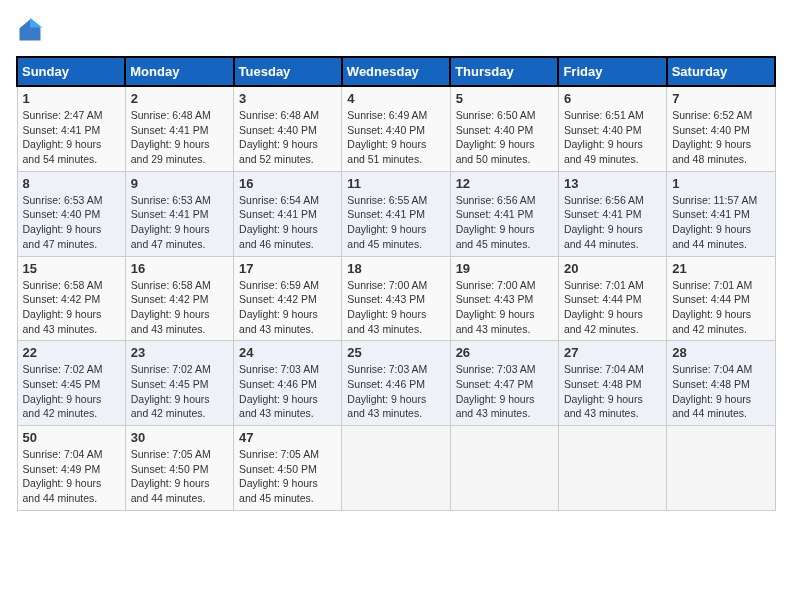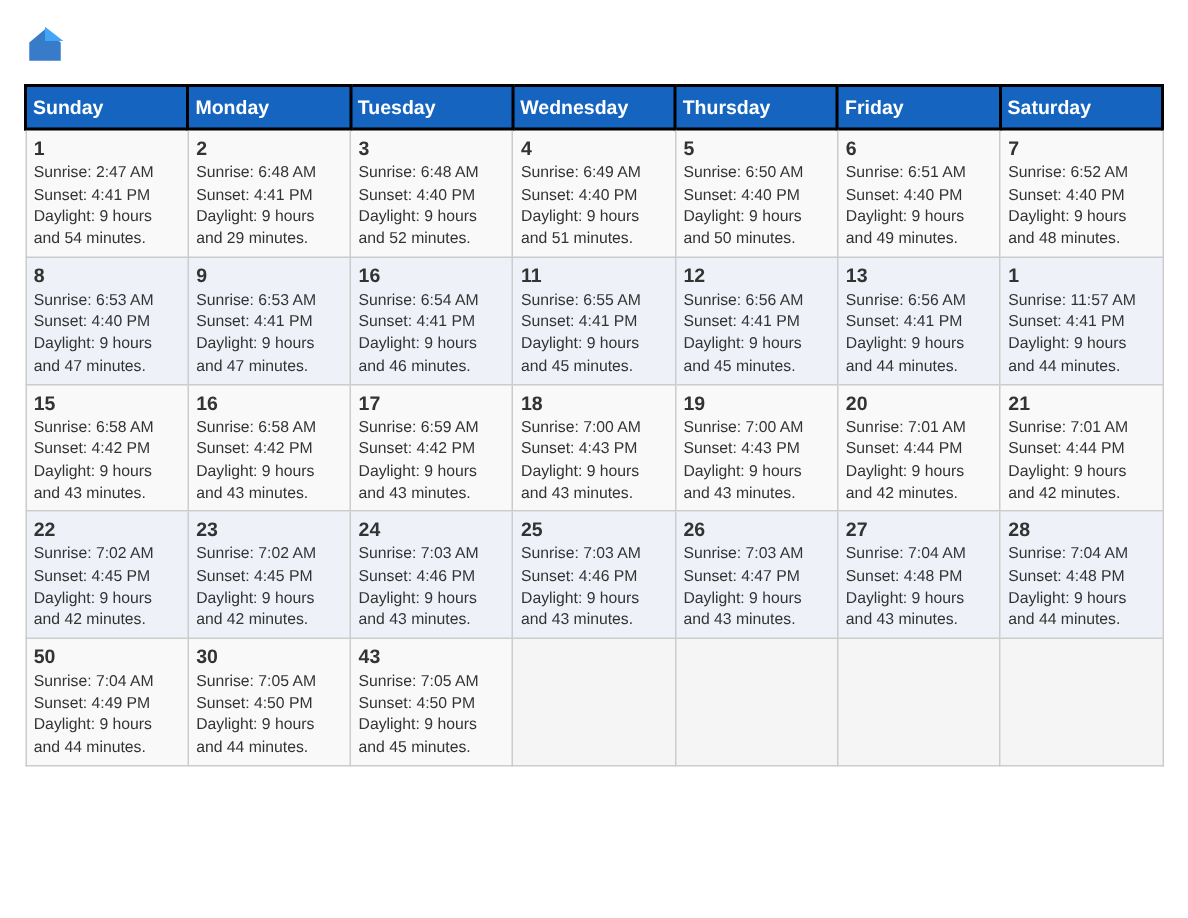--- a/index.html
+++ b/index.html
@@ -371,21 +371,21 @@
       </td>
         <td>
         <span class="day-number">30</span>
         <div class="cell-content">
           <span>Sunrise: 7:05 AM</span><br>
           <span>Sunset: 4:50 PM</span><br>
           <span>Daylight: 9 hours and 44 minutes.</span>
         </div>
       </td>
         <td>
-        <span class="day-number">43</span>
+        <span class="day-number">47</span>
         <div class="cell-content">
           <span>Sunrise: 7:05 AM</span><br>
           <span>Sunset: 4:50 PM</span><br>
           <span>Daylight: 9 hours and 45 minutes.</span>
         </div>
       </td>
         <td class="empty-cell"></td>
         <td class="empty-cell"></td>
         <td class="empty-cell"></td>
         <td class="empty-cell"></td>

